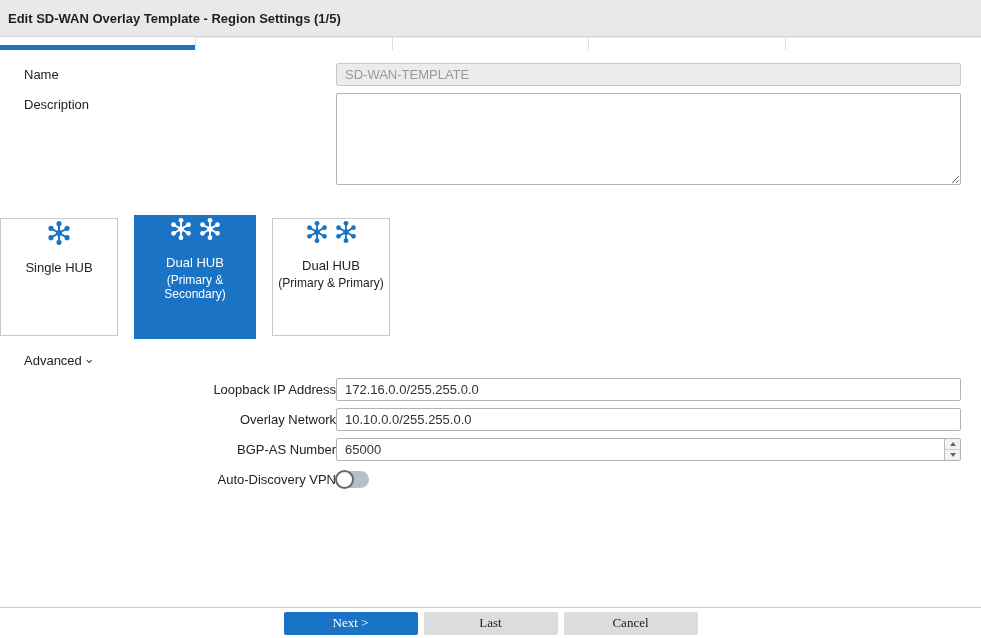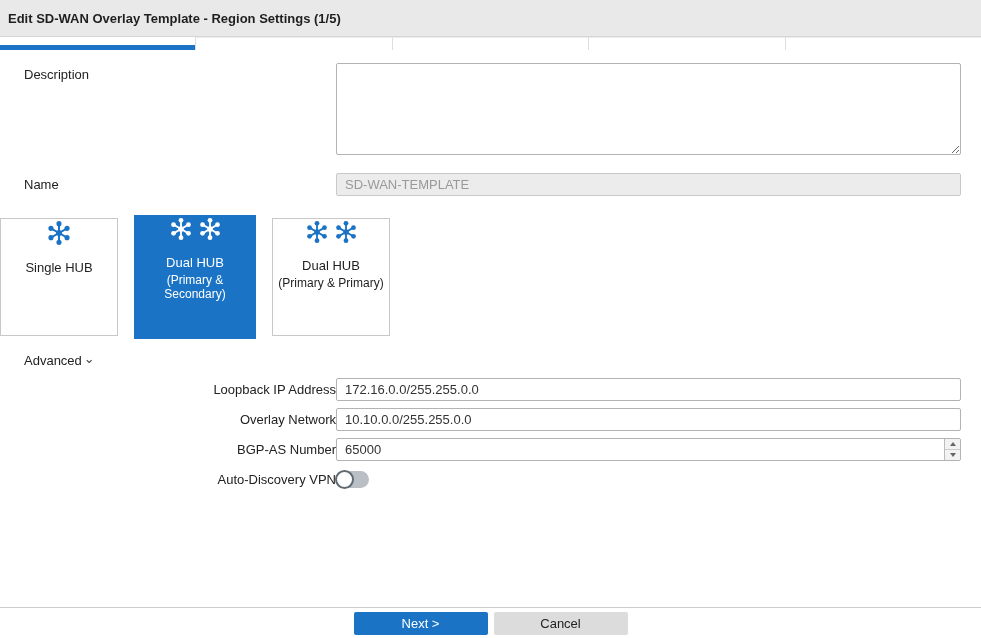--- a/index.html
+++ b/index.html
@@ -87,21 +87,21 @@
   }
   
   .footer {
     position: absolute; left: 0; right: 0; bottom: 0; height: 31px;
     background: #fff; border-top: 1px solid #cccccc;
     display: flex; align-items: center; justify-content: center; gap: 6px;
   }
   .btn {
     width: 134px; height: 23px; border: none; border-radius: 2px;
     background: #dcdcdc; color: #222; font-size: 13px;
-    font-family: Liberation Sans, sans-serif; cursor: pointer;
+    font-family: Liberation Serif, serif; cursor: pointer;
   }
   .btn.primary { background: #1a73c4; color: #fff; }
   .hub { display: block; }
 </style>
 </head>
 <body>
 
 <div class="titlebar">
   <span>Edit SD-WAN Overlay Template - Region Settings (1/5)</span>
 </div>
@@ -109,31 +109,31 @@
 <div class="steps">
   <div class="step active"></div>
   <div class="step"></div>
   <div class="step"></div>
   <div class="step"></div>
   <div class="step"></div>
 </div>
 
 <div class="content">
 
+  <div class="row">
+    <div class="label">Name</div>
+    <div class="field">
+      <input type="text" class="disabled" readonly="" value="SD-WAN-TEMPLATE" style="">
+    </div>
+  </div>
+
   <div class="row" style="margin-bottom:14px;">
     <div class="label">Description</div>
     <div class="field">
       <textarea style=""></textarea>
-    </div>
-  </div>
-
-  <div class="row">
-    <div class="label">Name</div>
-    <div class="field">
-      <input type="text" class="disabled" readonly="" value="SD-WAN-TEMPLATE" style="">
     </div>
   </div>
 
   <div class="row" style="margin-bottom:2px;">
     <div class="field">
       <div class="cards">
 
         <div class="card">
           <div class="icons">
             <svg class="hub" width="28" height="28" viewBox="0 0 24 24" aria-hidden="true">
@@ -284,14 +284,15 @@
       <div class="toggle">
         <div class="knob"></div>
       </div>
     </div>
   </div>
 
 </div>
 
 <div class="footer">
   <button class="btn primary">Next &gt;</button>
+  <button class="btn">Last</button>
   <button class="btn">Cancel</button>
 </div>
 
 </body></html>

